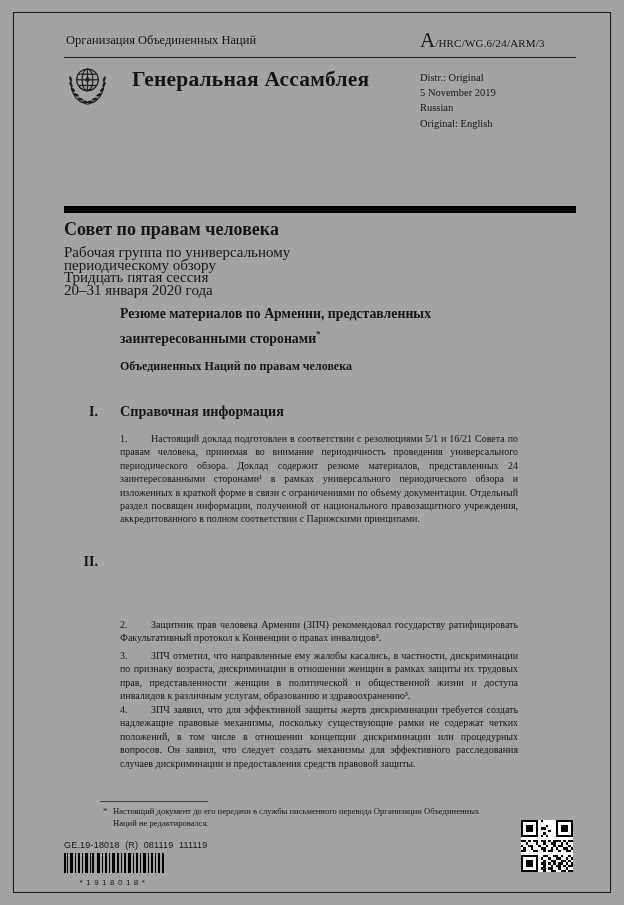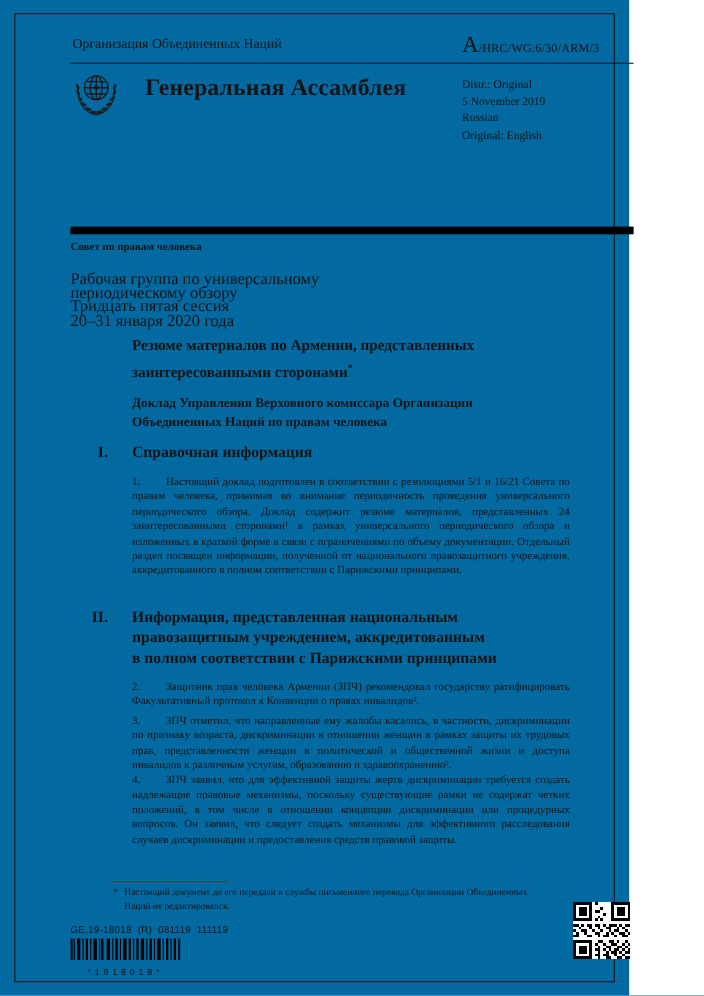--- a/index.html
+++ b/index.html
@@ -1,40 +1,40 @@
 <!DOCTYPE html>
 <html><head>
 <meta charset="utf-8">
 <style>
   html,body{margin:0;padding:0;}
   body{
     width:640px;height:905px;background:#ffffff;
     font-family:"Liberation Serif",serif;color:#141414;
     overflow:hidden;
   }
-  .page{position:relative;width:572px;height:905px;background:#0369a1;}
+  .page{position:relative;width:624px;height:905px;background:#a3a3a3;}
   .frame{position:absolute;left:13px;top:12px;right:13px;bottom:12px;border:1.6px solid #1a1a1a;pointer-events:none;}
   .abs{position:absolute;}
 
   
   .org-name{left:66px;top:33px;font-size:12.5px;}
   .doc-symbol{left:420px;top:28px;display:flex;align-items:baseline;}
   .sym-big{font-size:21px;}
   .sym-rest{font-size:11px;letter-spacing:.2px;}
   .header-rule{left:64px;top:57px;width:512px;height:1px;background:#1a1a1a;}
 
   .emblem{left:64px;top:61px;width:47px;height:47px;}
   .assembly-title{left:132px;top:67px;font-size:21.5px;font-weight:bold;letter-spacing:.2px;margin:0;}
   .distr-block{left:420px;top:70px;font-size:10.5px;line-height:15.2px;}
 
   .black-bar{left:64px;top:206px;width:512px;height:7px;background:#000;}
 
   
   .session{left:64px;top:219px;}
-  .session-main{font-size:10px;font-weight:bold;margin-bottom:18px;}
+  .session-main{font-size:18px;font-weight:bold;margin-bottom:6px;}
   .session-small{font-size:15px;font-weight:normal;line-height:12.6px;}
 
   
   .doc-title{left:120px;top:303px;width:400px;font-size:13.8px;font-weight:bold;line-height:21px;margin:0;}
   .doc-title sup{font-size:9px;}
   .doc-subtitle{left:120px;top:358px;width:400px;font-size:12px;font-weight:bold;line-height:17px;margin:0;}
 
   
   .sec-head{left:64px;width:470px;font-weight:bold;font-size:14.2px;line-height:19px;}
   .sec-head .roman{position:absolute;left:0;width:34px;text-align:right;}
@@ -66,21 +66,21 @@
 </style>
 </head>
 <body>
 
 <div class="page">
   <div class="frame"></div>
 
   <div class="abs org-name">Организация Объединенных Наций</div>
   <div class="abs doc-symbol">
     <span class="sym-big">A</span>
-      <span class="sym-rest">/HRC/WG.6/30/ARM/3</span>
+      <span class="sym-rest">/HRC/WG.6/24/ARM/3</span>
   </div>
   <div class="abs header-rule"></div>
 
   <svg class="abs emblem" viewBox="0 0 100 100" aria-hidden="true">
     <g fill="none" stroke="#1c1c1c" stroke-width="2.6">
       <circle cx="50" cy="40" r="23"></circle>
       <ellipse cx="50" cy="40" rx="11.5" ry="23"></ellipse>
       <line x1="27" y1="40" x2="73" y2="40"></line>
       <line x1="31" y1="28" x2="69" y2="28"></line>
       <line x1="31" y1="52" x2="69" y2="52"></line>
@@ -122,39 +122,33 @@
     <div class="session-small">периодическому обзору</div>
     <div class="session-small">Тридцать пятая сессия</div>
     <div class="session-small">20–31 января 2020 года</div>
   </div>
 
   <h2 class="abs doc-title">
     <div>Резюме материалов по Армении, представленных</div>
     <div><span>заинтересованными сторонами</span><sup>*</sup></div>
   </h2>
   <h3 class="abs doc-subtitle">
-    <div>Доклад Управления Верховного комиссара Организации</div>
     <div>Объединенных Наций по правам человека</div>
   </h3>
 
   <div class="abs sec-head s1">
     <span class="roman">I.</span>
     <div class="htext">Справочная информация</div>
   </div>
   <div class="abs para p1">
     <span class="pnum">1.</span><span>Настоящий доклад подготовлен в соответствии с резолюциями 5/1 и 16/21 Совета по правам человека, принимая во внимание периодичность проведения универсального периодического обзора. Доклад содержит резюме материалов, представленных 24 заинтересованными сторонами¹ в рамках универсального периодического обзора и изложенных в краткой форме в связи с ограничениями по объему документации. Отдельный раздел посвящен информации, полученной от национального правозащитного учреждения, аккредитованного в полном соответствии с Парижскими принципами.</span>
   </div>
 
   <div class="abs sec-head s2">
     <span class="roman">II.</span>
-    <div class="htext">
-      <div>Информация, представленная национальным</div>
-      <div>правозащитным учреждением, аккредитованным</div>
-      <div>в полном соответствии с Парижскими принципами</div>
-    </div>
   </div>
   <div class="abs para p2">
     <span class="pnum">2.</span><span>Защитник прав человека Армении (ЗПЧ) рекомендовал государству ратифицировать Факультативный протокол к Конвенции о правах инвалидов².</span>
   </div>
   <div class="abs para p3">
     <span class="pnum">3.</span><span>ЗПЧ отметил, что направленные ему жалобы касались, в частности, дискриминации по признаку возраста, дискриминации в отношении женщин в рамках защиты их трудовых прав, представленности женщин в политической и общественной жизни и доступа инвалидов к различным услугам, образованию и здравоохранению³.</span>
   </div>
   <div class="abs para p4">
     <span class="pnum">4.</span><span>ЗПЧ заявил, что для эффективной защиты жертв дискриминации требуется создать надлежащие правовые механизмы, поскольку существующие рамки не содержат четких положений, в том числе в отношении концепции дискриминации или процедурных вопросов. Он заявил, что следует создать механизмы для эффективного расследования случаев дискриминации и предоставления средств правовой защиты.</span>
   </div>

